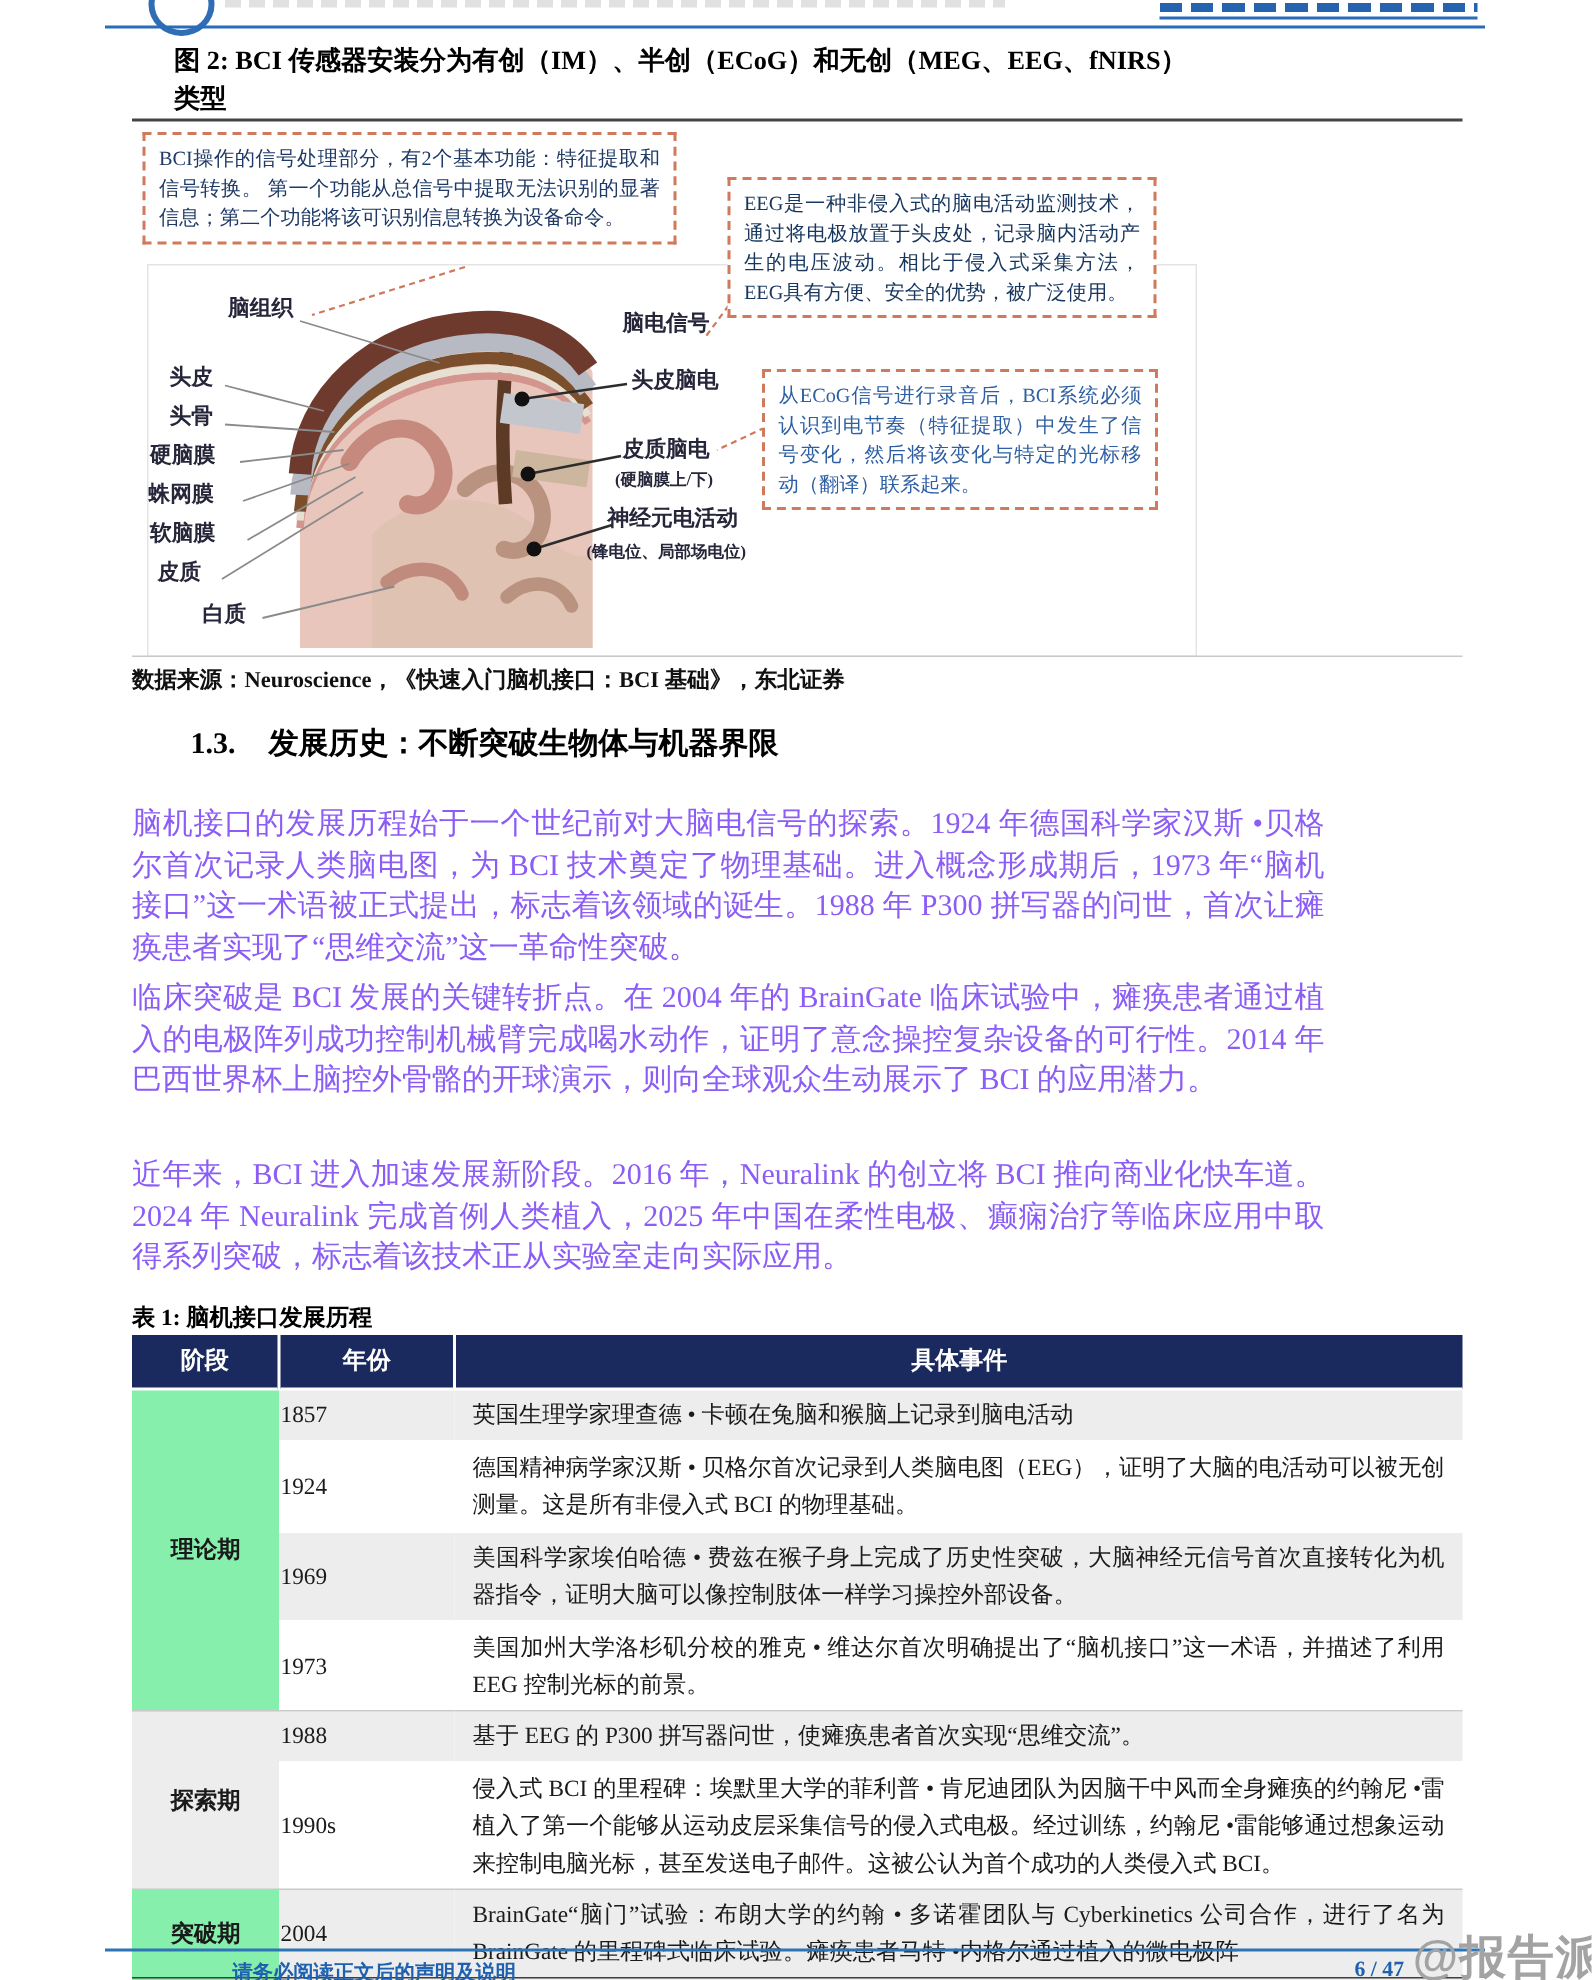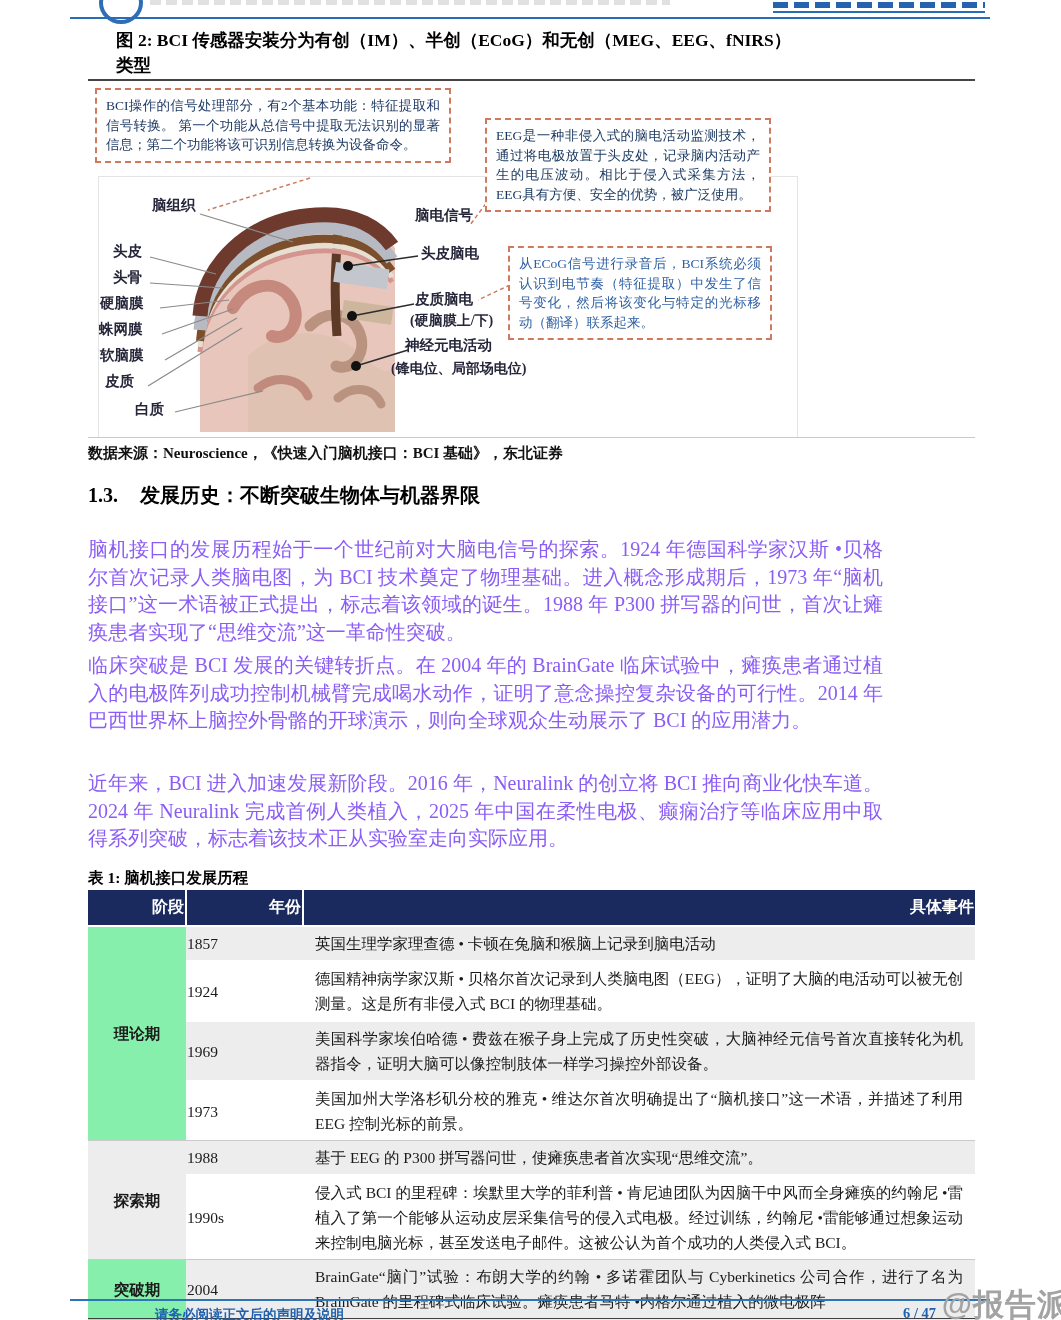--- a/index.html
+++ b/index.html
@@ -20,32 +20,32 @@
   .fig-title{left:88px;top:28px;width:895px;font-weight:bold;font-size:17.5px;line-height:25px;color:#000;margin-left:28px;}
   .title-rule{left:88px;top:79px;width:887px;height:2px;background:#454545;}
   
   .figure{left:88px;top:86px;width:887px;height:352px;}
   .callout{position:absolute;border:2px dashed #cf7a5d;padding:6px 9px;font-size:13.5px;line-height:19.5px;
     background:#fff;text-align:justify;}
   .callout.c1{left:7px;top:2px;width:334px;color:#1f3a66;}
   .callout.c2{left:397px;top:32px;width:264px;color:#17365e;}
   .callout.c3{left:420px;top:160px;width:242px;color:#2e5fa3;}
   .fig-label{position:absolute;font-weight:bold;font-size:14.5px;color:#26263a;white-space:nowrap;}
-  .fig-label.sub{font-weight:bold;font-size:14px;}
+  .fig-label.sub{font-weight:bold;font-size:11px;}
   .fig-bottom-rule{left:88px;top:437px;width:887px;height:1px;background:#c9c9c9;}
   
   .source-line{left:88px;top:444px;width:800px;font-size:15px;color:#111;font-weight:bold;}
   .section-h{left:88px;top:482px;width:800px;font-weight:bold;font-size:20px;color:#000;}
-  .section-h .num{margin-right:22px;}
+  .section-h .num{margin-right:22px;margin-left:39px;}
   .para{left:88px;width:795px;font-size:20px;line-height:27.5px;text-align:justify;color:#8b5cf6;}
   .p1{top:536px;}.p2{top:652px;}.p3{top:770px;}
   
   .tbl-title{left:88px;top:868px;font-weight:bold;font-size:15.5px;color:#000;}
   table.hist{position:absolute;left:88px;top:890px;width:887px;border-collapse:collapse;table-layout:fixed;}
-  table.hist th{background:#1b2a5e;color:#fff;font-weight:bold;font-size:16px;height:33px;text-align:right;}
+  table.hist th{background:#1b2a5e;color:#fff;font-weight:bold;font-size:16px;height:33px;text-align:center;}
   table.hist th+th{border-left:2px solid #fff;}
   table.hist td{font-size:15.5px;line-height:25px;vertical-align:middle;border-top:2px solid #fff;}
   td.stage{width:95px;text-align:center;font-weight:bold;background:#86efac;}
   td.year{width:113px;text-align:left;}
   td.event{padding:4px 12px;text-align:justify;}
   tr.shade td.year,tr.shade td.event{background:#ededed;}
   tr.plain td.year,tr.plain td.event{background:#ffffff;}
   td.stage.shade{background:#ededed;}
   tr.group-start td{border-top:1px solid #c9c9c9;}
   tr.last td{border-bottom:3px double #3f3f3f;}

